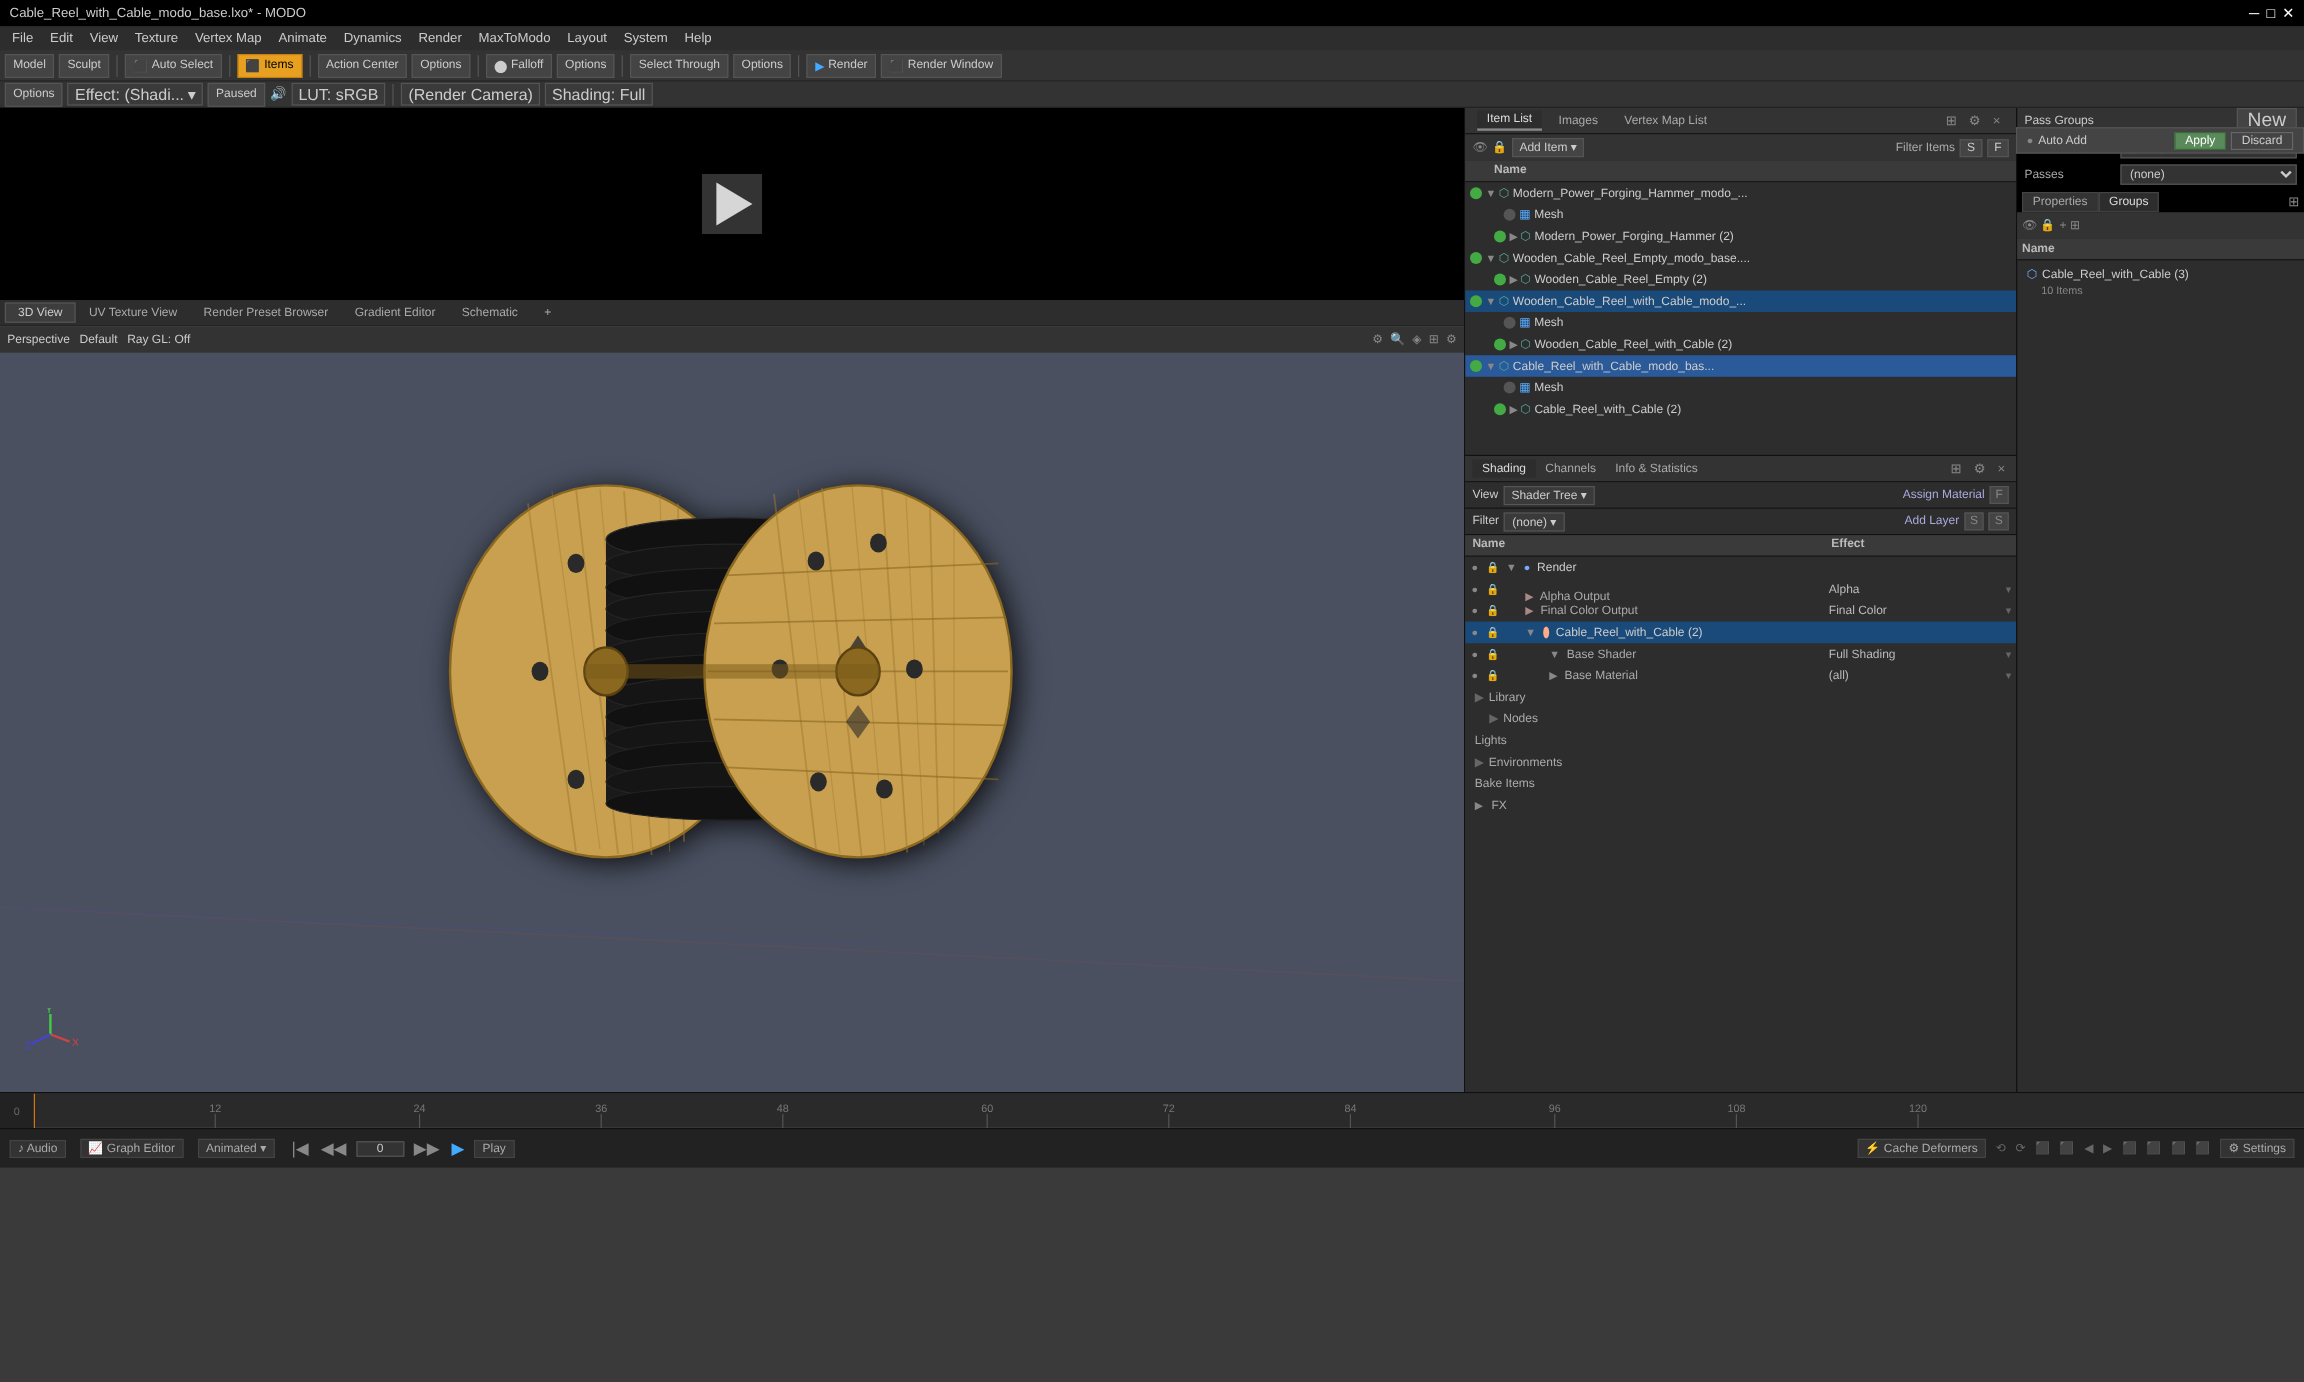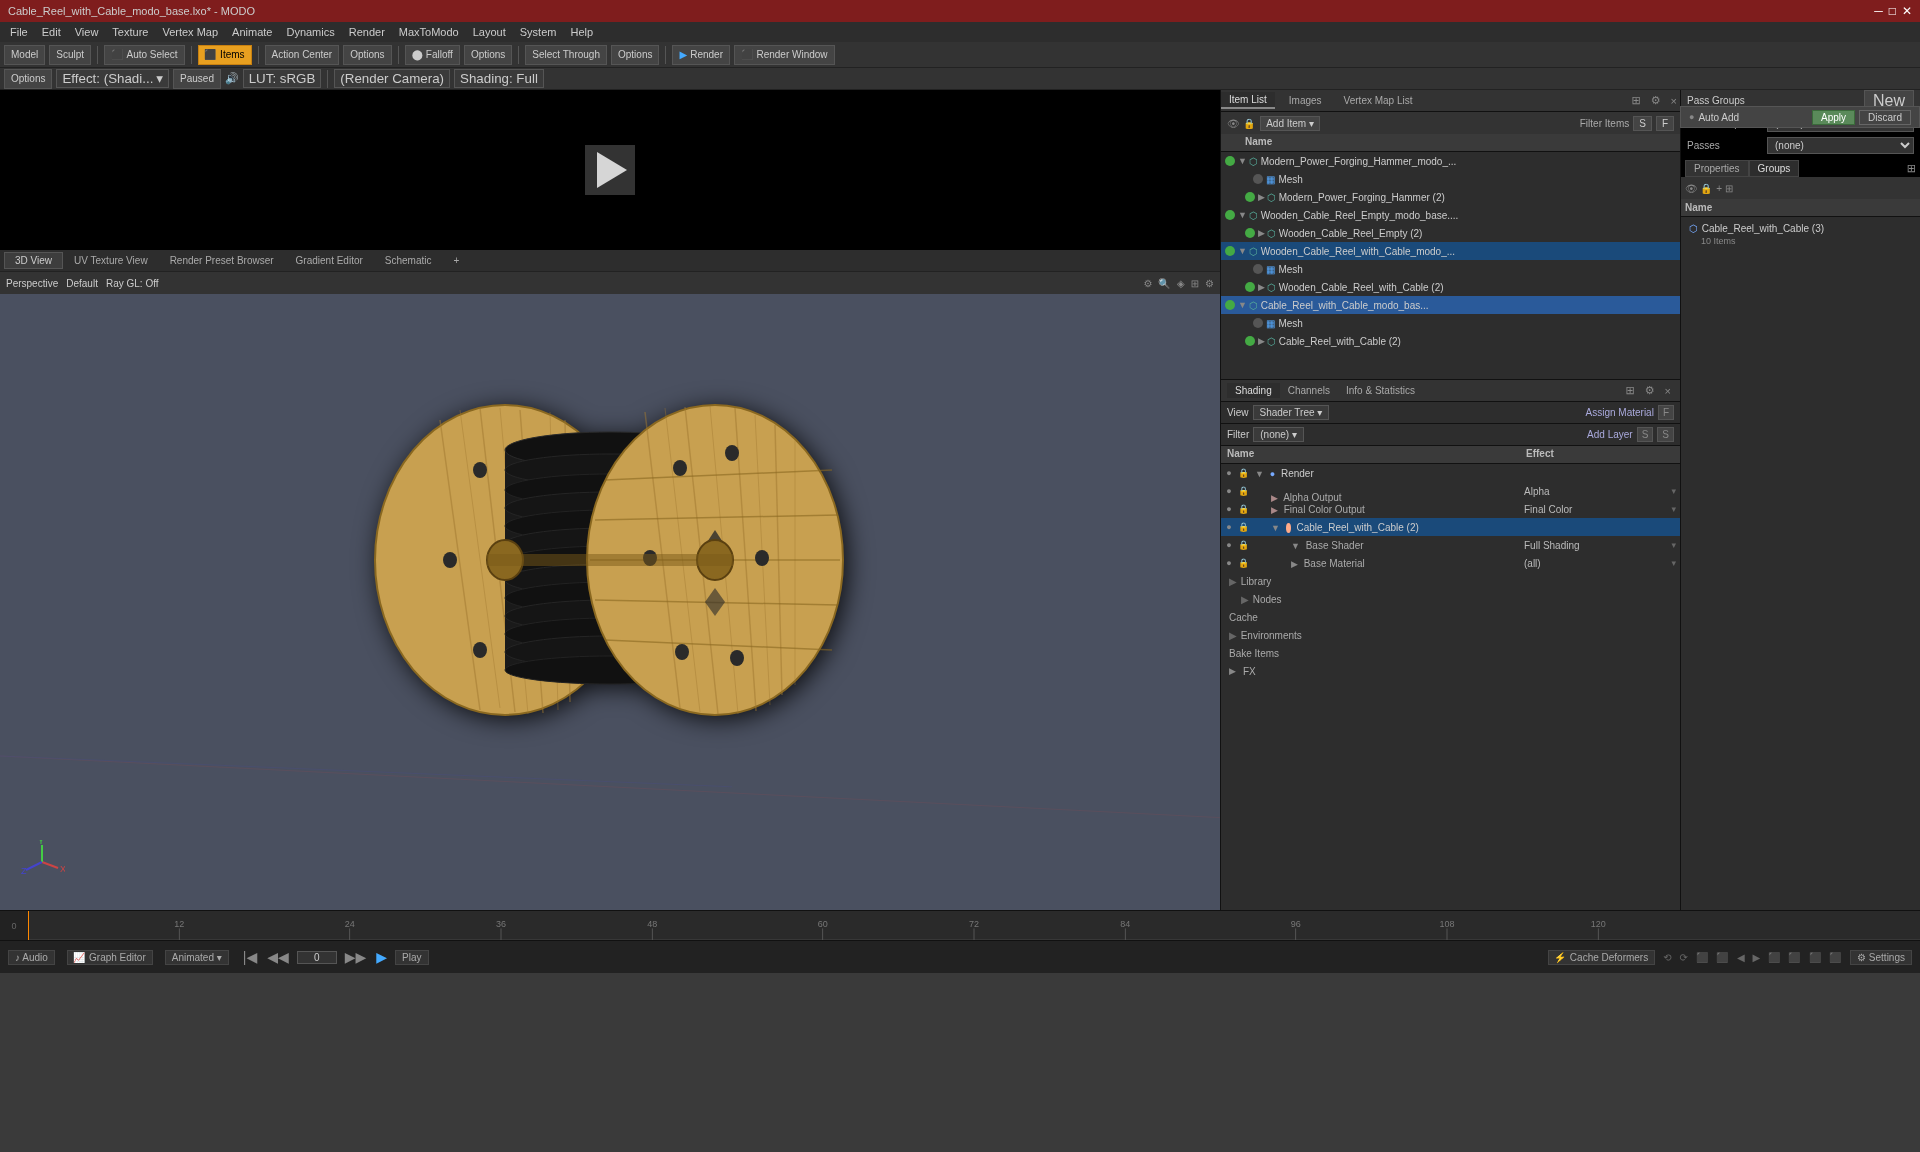--- a/index.html
+++ b/index.html
@@ -1,19 +1,19 @@
 <!DOCTYPE html>
 <html><head>
   <meta charset="utf-8">
   <style>
     * { margin: 0; padding: 0; box-sizing: border-box; }
     body { width: 1920px; height: 1152px; background: #3a3a3a; font-family: 'Segoe UI', Arial, sans-serif; font-size: 11px; color: #ccc; overflow: hidden; }
 
     
-    #title-bar { width: 100%; height: 22px; background: #7f1d1d; display: flex; align-items: center; justify-content: space-between; padding: 0 8px; }
+    #title-bar { width: 100%; height: 22px; background: #000000; display: flex; align-items: center; justify-content: space-between; padding: 0 8px; }
     #title-bar .controls { display: flex; gap: 6px; }
     #title-bar .controls span { color: white; font-size: 12px; cursor: pointer; }
 
     
     #menu-bar { width: 100%; height: 20px; background: #2d2d2d; display: flex; align-items: center; padding: 0 4px; gap: 2px; }
     #menu-bar .menu-item { color: #ccc; font-size: 11px; padding: 2px 6px; cursor: pointer; }
 
     
     #toolbar { width: 100%; height: 26px; background: #333; display: flex; align-items: center; padding: 0 4px; gap: 4px; border-bottom: 1px solid #222; }
     .toolbar-btn { background: #444; border: 1px solid #555; color: #ccc; font-size: 10px; padding: 2px 6px; cursor: pointer; display: flex; align-items: center; gap: 3px; height: 20px; }
@@ -57,21 +57,21 @@
 
     
     #bottom-bar { height: 33px; background: #222; display: flex; align-items: center; padding: 0 8px; gap: 12px; font-size: 10px; color: #aaa; border-top: 1px solid #111; }
     .bottom-btn { background: #333; border: 1px solid #444; color: #aaa; font-size: 10px; padding: 1px 6px; cursor: pointer; }
 
     
     #right-panels { width: 460px; display: flex; flex-direction: column; background: #2d2d2d; border-left: 1px solid #111; }
 
     
     #item-list-panel { height: 290px; background: #2d2d2d; border-bottom: 1px solid #111; }
-    .panel-header { height: 22px; background: #333; display: flex; align-items: center; padding: 0 0; gap: 6px; border-bottom: 1px solid #111; }
+    .panel-header { height: 22px; background: #333; display: flex; align-items: center; padding: 0 10px; gap: 6px; border-bottom: 1px solid #111; }
     .panel-tab { padding: 2px 8px; font-size: 10px; cursor: pointer; color: #aaa; }
     .panel-tab.active { background: #2d2d2d; color: #ddd; border-bottom: 2px solid #888; }
     .panel-tools { margin-left: auto; display: flex; gap: 4px; }
     .panel-tool-btn { background: none; border: none; color: #888; font-size: 11px; cursor: pointer; padding: 0 3px; }
 
     
     .list-toolbar { height: 22px; background: #333; display: flex; align-items: center; padding: 0 6px; gap: 4px; font-size: 10px; }
     .s-btn { background: #444; border: 1px solid #555; color: #ccc; font-size: 10px; padding: 1px 5px; cursor: pointer; }
 
     
@@ -561,21 +561,21 @@
           <span class="arrow">▶</span>
           <span>Library</span>
         </div>
 
         <div class="shader-section" style="padding-left:20px;">
           <span class="arrow">▶</span>
           <span>Nodes</span>
         </div>
 
         <div class="shader-section">
-          <span>Cache</span>
+          <span>Lights</span>
         </div>
 
         <div class="shader-section">
           <span class="arrow">▶</span>
           <span>Environments</span>
         </div>
 
         <div class="shader-section">
           <span>Bake Items</span>
         </div>

